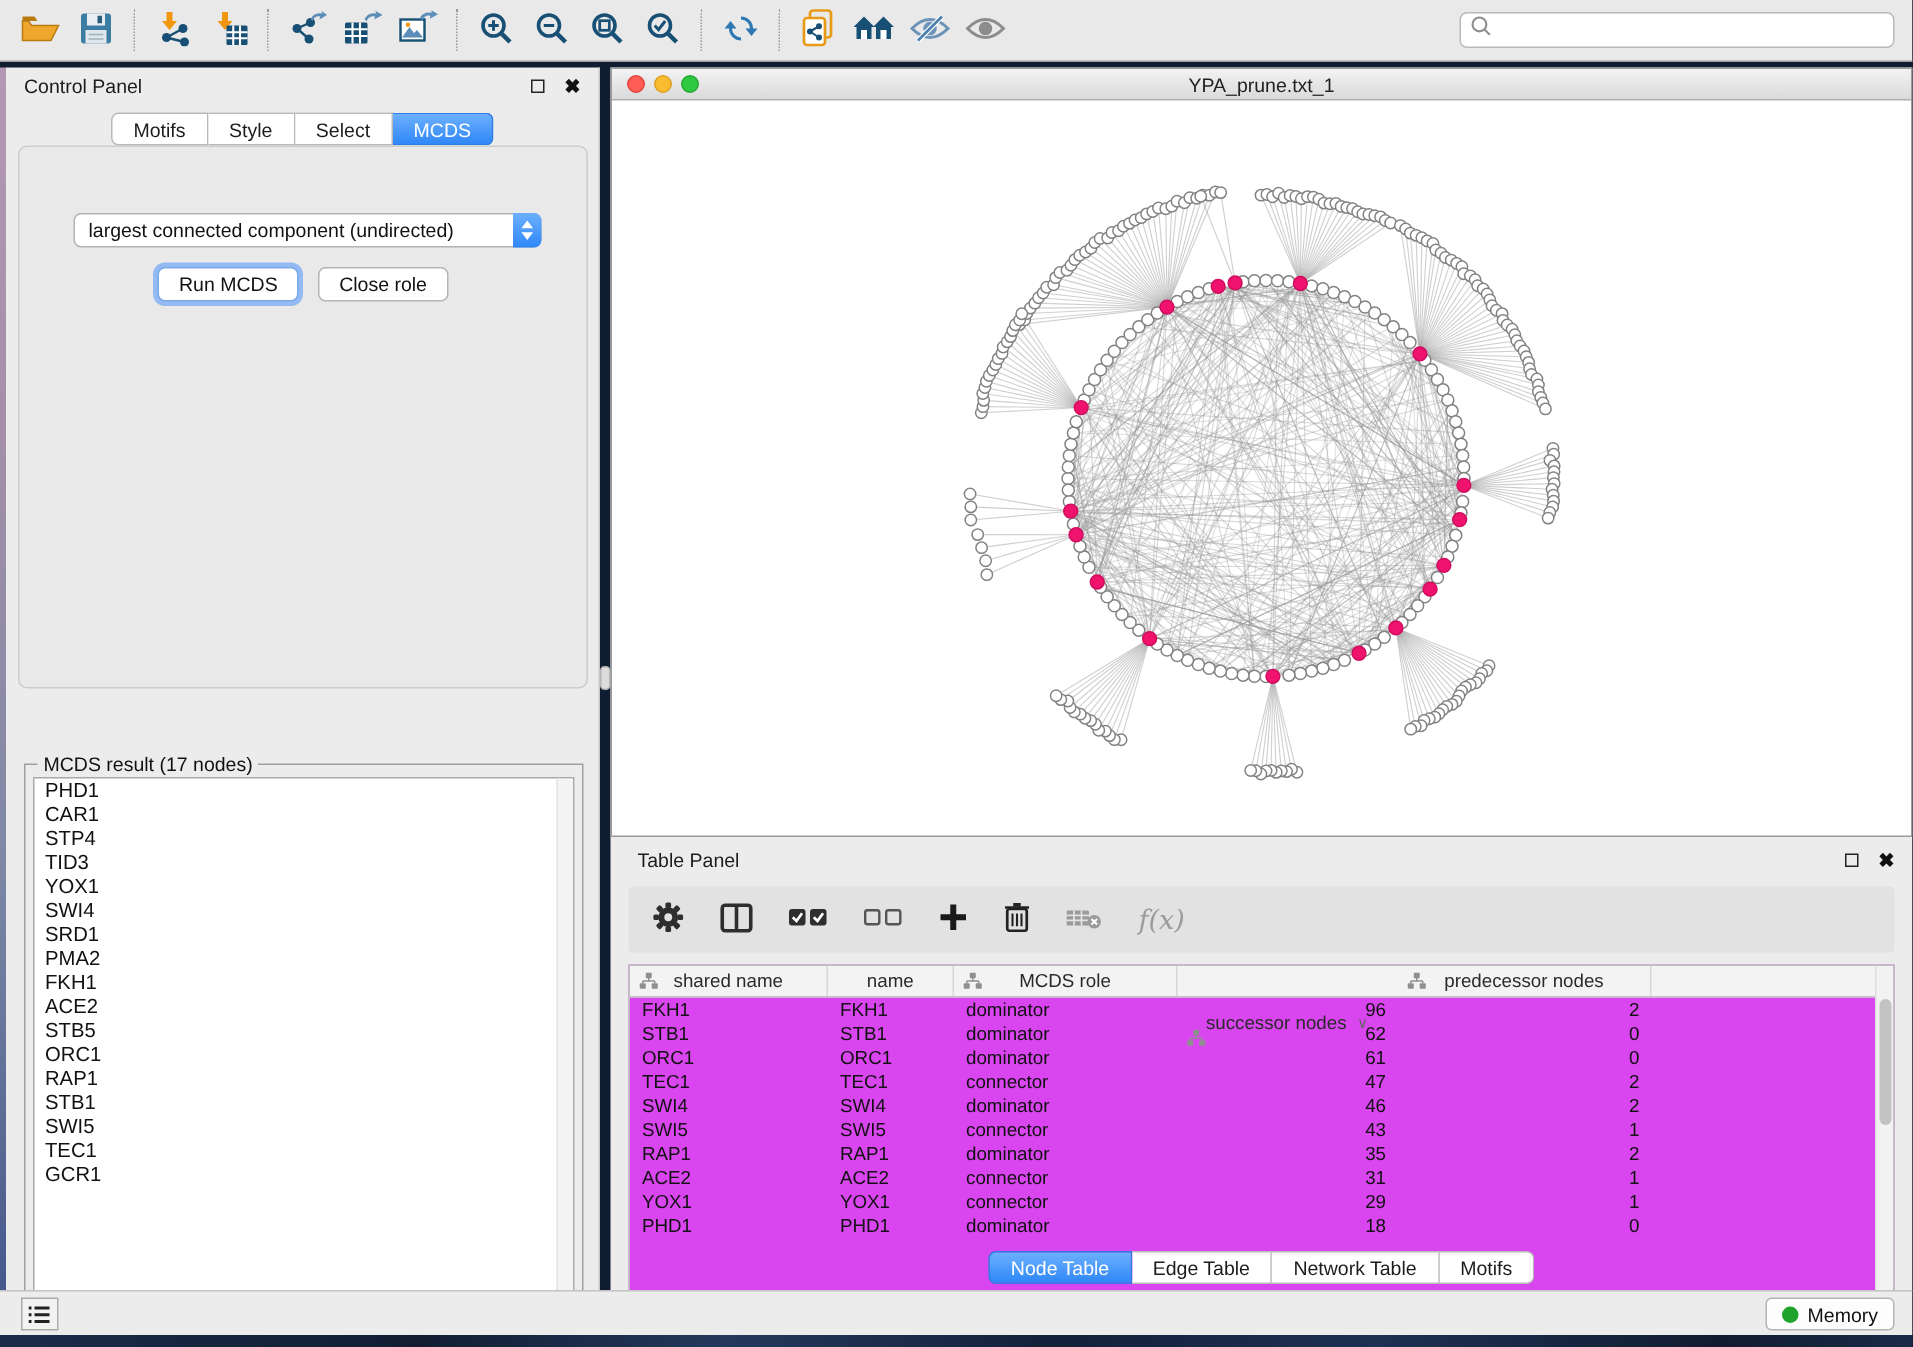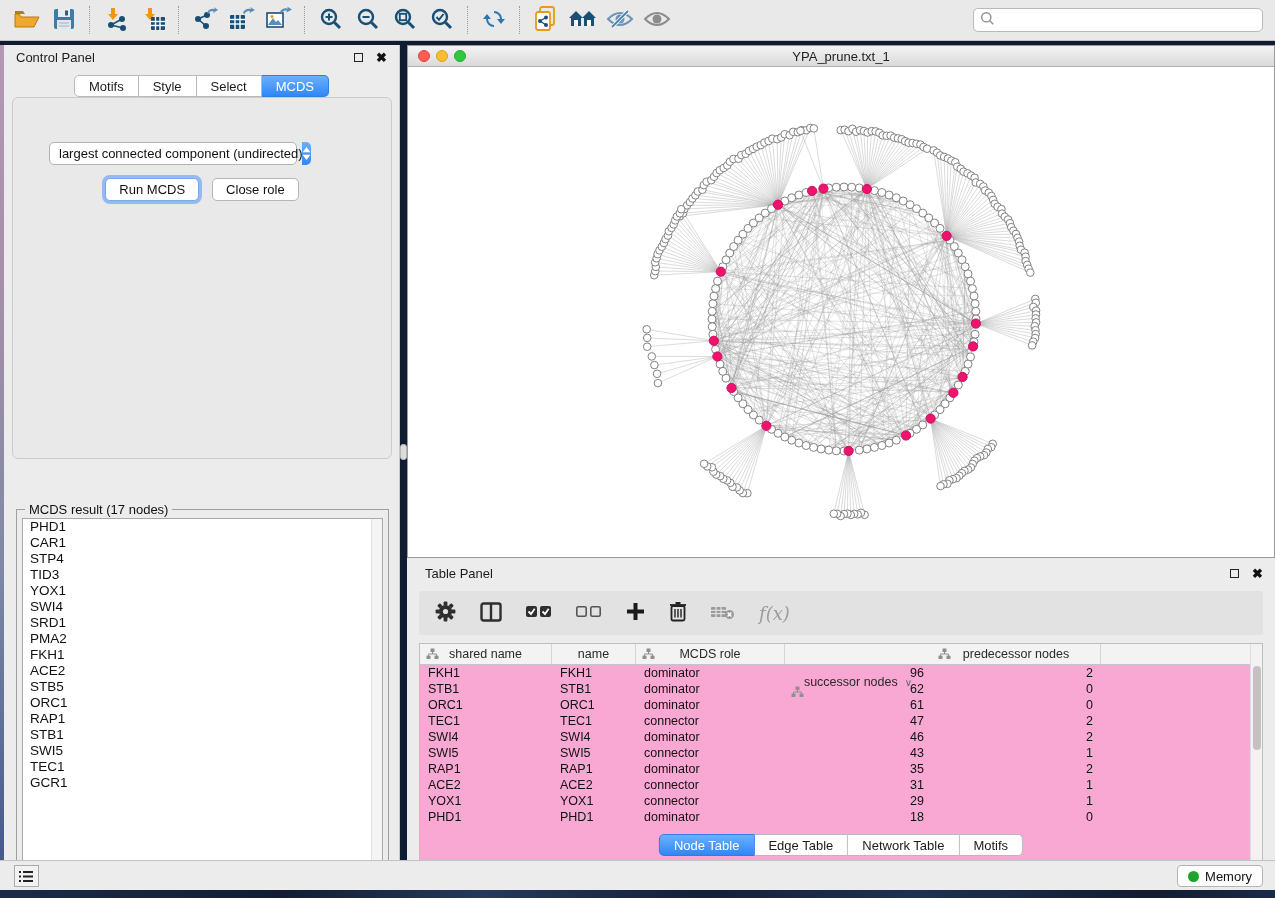--- a/index.html
+++ b/index.html
@@ -33,21 +33,21 @@
   .seg-tabs { display:flex; justify-content:center; margin-top:6px; }
   .seg-tab { height:22px; padding:0 14px; background:#fff; border:1px solid #b9b9b9; border-left-width:0;
     font-size:13px; color:#1c1c1c; display:flex; align-items:center; }
   .seg-tab:first-child { border-left-width:1px; border-radius:5px 0 0 5px; }
   .seg-tab:last-child { border-radius:0 5px 5px 0; }
   .seg-tab.active { background:linear-gradient(#6cb0fd,#2f87f8); border-color:#2f7de4; color:#fff; }
 
   .mcds-box { position:absolute; left:8px; top:52px; width:380px; height:362px; background:#e9e9e9;
     border:1px solid #cccccc; border-radius:6px; }
   .opt-label { text-align:center; margin-top:18px; font-size:13.5px; color:#111; }
-  .opt-select { position:absolute; left:36px; top:44px; width:248px; height:23px; background:#fff;
+  .opt-select { position:absolute; left:36px; top:44px; width:312px; height:23px; background:#fff;
     border:1px solid #b3b3b3; border-radius:5px; display:flex; align-items:center; }
   .opt-select .val { flex:1; font-size:13px; color:#111; padding-left:9px; white-space:nowrap; }
   .stepper { width:19px; height:23px; margin:-1px; border-radius:0 5px 5px 0;
     background:linear-gradient(#6cb0fd,#2f87f8); display:flex; flex-direction:column; align-items:center; justify-content:center; gap:1px; }
   .stepper svg { display:block; }
   .btn-row { position:absolute; left:0; top:80px; width:100%; display:flex; justify-content:center; gap:13px; }
   .mac-btn { height:23px; padding:0 13px; background:#fff; border:1px solid #b5b5b5; border-radius:5px;
     font-size:13px; color:#111; font-family:"Liberation Sans",sans-serif; display:flex; align-items:center; }
   .mac-btn.focus-ring { box-shadow:0 0 0 3px rgba(90,155,250,.6); border-color:#7aa9e8; }
 
@@ -75,21 +75,21 @@
   .net-canvas { width:866px; height:490px; display:block; }
 
   
   .table-panel { position:absolute; left:407px; top:558px; width:868px; height:302px; background:#ececec; }
   .tp-head { height:30px; display:flex; align-items:center; padding:0 12px 0 18px; }
   .tp-toolbar { position:absolute; left:12px; top:33px; width:844px; height:44px; background:#e2e2e2;
     border-radius:3px; display:flex; align-items:center; padding-left:16px; gap:24px; }
   .tp-tool { display:flex; align-items:center; justify-content:flex-start; background:none; border:none; }
   .fx-label { font-size:18px; font-style:italic; color:#9b9b9b; font-family:"DejaVu Serif", serif; }
 
-  .grid-wrap { position:absolute; left:12px; top:85px; width:844px; height:226px; background:#f9a8d4; border:1px solid #bfbfbf; }
+  .grid-wrap { position:absolute; left:12px; top:85px; width:844px; height:226px; background:#d946ef; border:1px solid #bfbfbf; }
   .grid-head { display:flex; height:21px; background:#f3f3f3; border-bottom:1px solid #c4c4c4; }
   .gh-cell { display:flex; align-items:center; justify-content:center; gap:5px; border-right:1px solid #d6d6d6;
     font-size:12.5px; color:#2a2a2a; position:relative; }
   .gh-cell .sort { color:#666; font-size:10px; margin-left:2px; }
   .grid-body .g-row { display:flex; height:16px; align-items:center; }
   .g-cell { font-size:12.5px; color:#111; padding:0 8px; white-space:nowrap; overflow:hidden; }
   .g-num { text-align:right; }
   .grid-track { position:absolute; right:0; top:0; width:12px; height:100%; background:#f2f2f2; border-left:1px solid #dedede; }
   .grid-thumb { position:absolute; left:1.5px; top:22px; width:8px; height:84px; background:#c2c2c2; border-radius:4px; }
 

